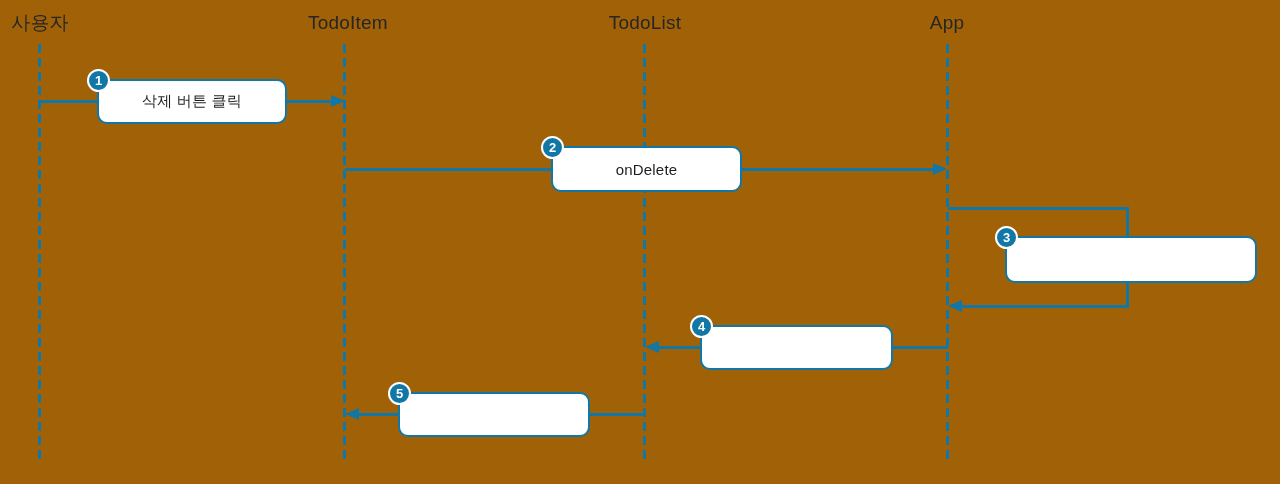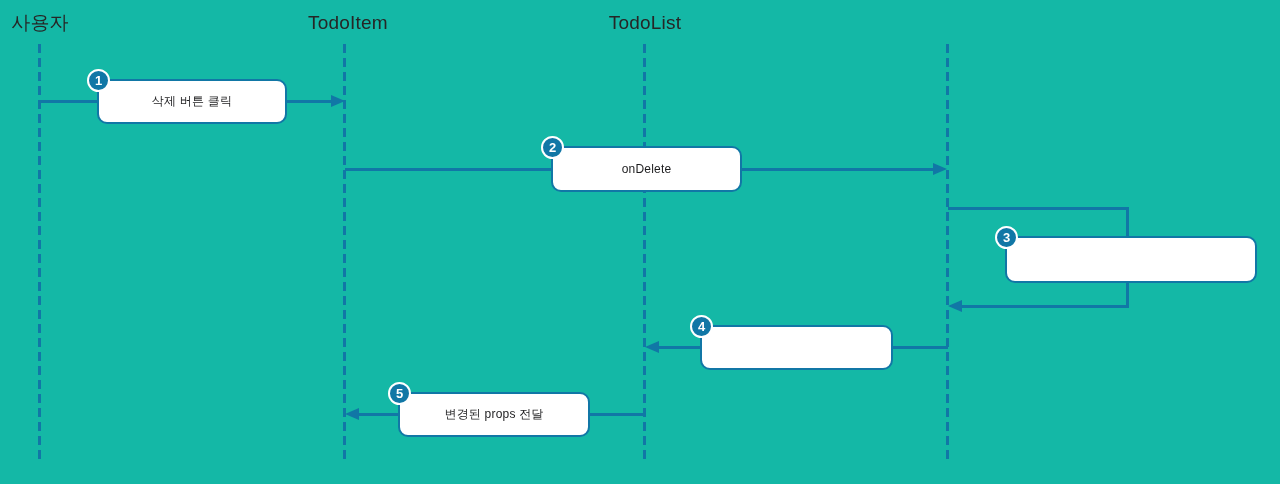--- a/index.html
+++ b/index.html
@@ -10,21 +10,21 @@
   * { margin: 0; padding: 0; box-sizing: border-box; }
   html, body { background: #ffffff; }
   body {
     font-family: "Liberation Sans", "DejaVu Sans", sans-serif;
     color: var(--text);
   }
   .canvas {
     position: relative;
     width: 1280px;
     height: 484px;
-    background: #14b8a6;
+    background: #a16207;
     overflow: hidden;
   }
   
   .actor-label {
     position: absolute;
     top: 11px;
     width: 160px;
     text-align: center;
     font-size: 19px;
     line-height: 24px;
@@ -75,21 +75,21 @@
     position: absolute;
     background: var(--box-bg);
     border: 2px solid var(--accent);
     border-radius: 10px;
     display: flex;
     align-items: center;
     justify-content: center;
     z-index: 2;
   }
   .msg-label {
-    font-size: 12px;
+    font-size: 15px;
     color: #1d1d1f;
     white-space: nowrap;
     letter-spacing: 0.2px;
   }
   
   .badge {
     position: absolute;
     left: -12px;
     top: -12px;
     width: 23px;
@@ -107,20 +107,21 @@
   }
 </style>
 </head>
 <body>
 
 <div class="canvas">
 
   <div class="actor-label" style="left:-40px">사용자</div>
   <div class="actor-label" style="left:268px">TodoItem</div>
   <div class="actor-label" style="left:565px">TodoList</div>
+  <div class="actor-label" style="left:867px">App</div>
 
   <div class="lifeline" style="left:38px"></div>
   <div class="lifeline" style="left:343px"></div>
   <div class="lifeline" style="left:643px"></div>
   <div class="lifeline" style="left:946px"></div>
 
   <div class="h-line" style="left:40px;  top:100px; width:292px"></div>
   <div class="arrow-right" style="left:331px; top:95px"></div>
 
   <div class="h-line" style="left:345px; top:168px; width:589px"></div>
@@ -150,16 +151,15 @@
   <div class="msg-box" style="left:1005px; top:236px; width:252px; height:47px">
     <span class="badge">3</span>
   </div>
 
   <div class="msg-box" style="left:700px; top:325px; width:193px; height:45px">
     <span class="badge">4</span>
   </div>
 
   <div class="msg-box" style="left:398px; top:392px; width:192px; height:45px">
     <span class="badge">5</span>
-    <span class="msg-label">변경된 props 전달</span>
   </div>
 
 </div>
 
 </body></html>

